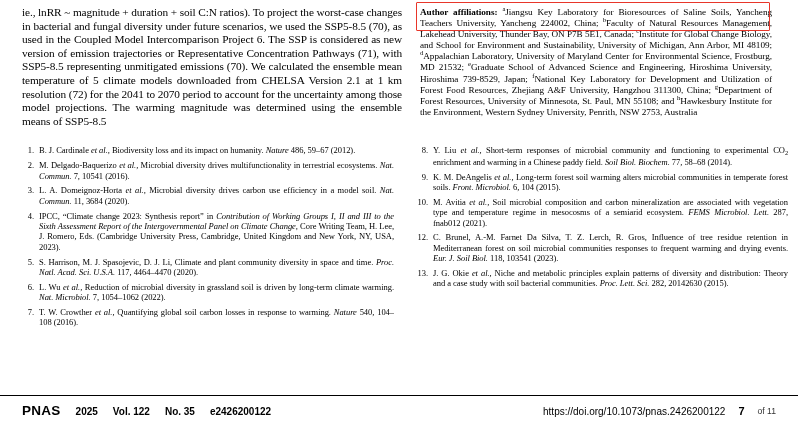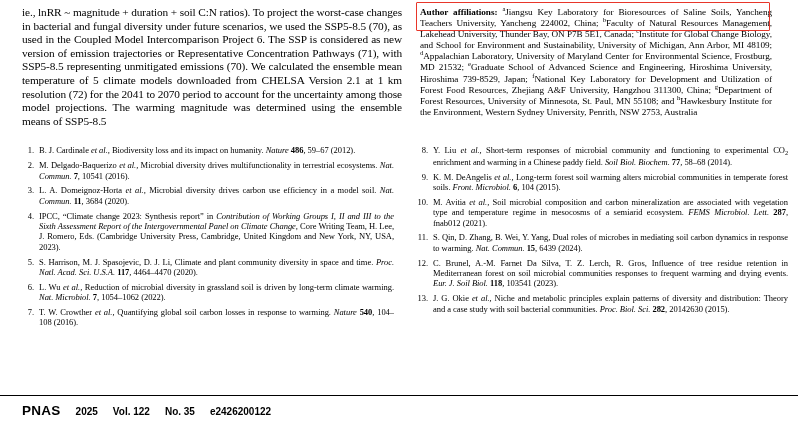--- a/index.html
+++ b/index.html
@@ -90,21 +90,21 @@
   }
   .ref-num {
     width: 17px;
     flex: 0 0 17px;
     text-align: right;
     padding-right: 5px;
     box-sizing: border-box;
   }
   .ref-text { flex: 1 1 auto; }
   .ref-text i { }
-  .ref-text b { font-weight: bold; }
+  .ref-text b { font-weight: normal; }
   .ref-text sub { font-size: 6.3px; vertical-align: baseline; position: relative; top: 2px; }
 
   
   .footer {
     position: absolute;
     left: 0;
     right: 0;
     bottom: 0;
     height: 30px;
     border-top: 1px solid #000;
@@ -221,42 +221,43 @@
       <div class="ref">
         <div class="ref-num">9.</div>
         <div class="ref-text">K. M. DeAngelis <i>et al.</i>, Long-term forest soil warming alters microbial communities in temperate forest soils. <i>Front. Microbiol.</i> <b>6</b>, 104 (2015).</div>
       </div>
 
       <div class="ref">
         <div class="ref-num">10.</div>
         <div class="ref-text">M. Avitia <i>et al.</i>, Soil microbial composition and carbon mineralization are associated with vegetation type and temperature regime in mesocosms of a semiarid ecosystem. <i>FEMS Microbiol. Lett.</i> <b>287</b>, fnab012 (2021).</div>
       </div>
 
-      <div class="ref">
-        <div class="ref-num">11.</div>
-        <div class="ref-text">S. Qin, D. Zhang, B. Wei, Y. Yang, Dual roles of microbes in mediating soil carbon dynamics in response to warming. <i>Nat. Commun.</i> <b>15</b>, 6439 (2024).</div>
-      </div>
 
       <div class="ref">
         <div class="ref-num">12.</div>
         <div class="ref-text">C. Brunel, A.-M. Farnet Da Silva, T. Z. Lerch, R. Gros, Influence of tree residue retention in Mediterranean forest on soil microbial communities responses to frequent warming and drying events. <i>Eur. J. Soil Biol.</i> <b>118</b>, 103541 (2023).</div>
       </div>
 
       <div class="ref">
         <div class="ref-num">13.</div>
-        <div class="ref-text">J. G. Okie <i>et al.</i>, Niche and metabolic principles explain patterns of diversity and distribution: Theory and a case study with soil bacterial communities. <i>Proc. Biol. Sci.</i> <b>282</b>, 20142630 (2015).</div>
+        <div class="ref-text">J. G. Okie <i>et al.</i>, Niche and metabolic principles explain patterns of diversity and distribution: Theory and a case study with soil bacterial communities. <i>Proc. Lett. Sci.</i> <b>282</b>, 20142630 (2015).</div>
       </div>
 
     </div>
 
   </div>
 
   <div class="footer">
     <div class="footer-left">
       <span class="footer-brand">PNAS</span>
       <span class="footer-meta">2025</span>
       <span class="footer-meta">Vol. 122</span>
       <span class="footer-meta">No. 35</span>
       <span class="footer-meta">e2426200122</span>
     </div>
+    <div class="footer-right">
+      <span class="footer-doi">https://doi.org/10.1073/pnas.2426200122</span>
+      <span class="footer-page">7</span>
+      <span class="footer-of">of 11</span>
+    </div>
   </div>
 
 </div>
 
 </body></html>

